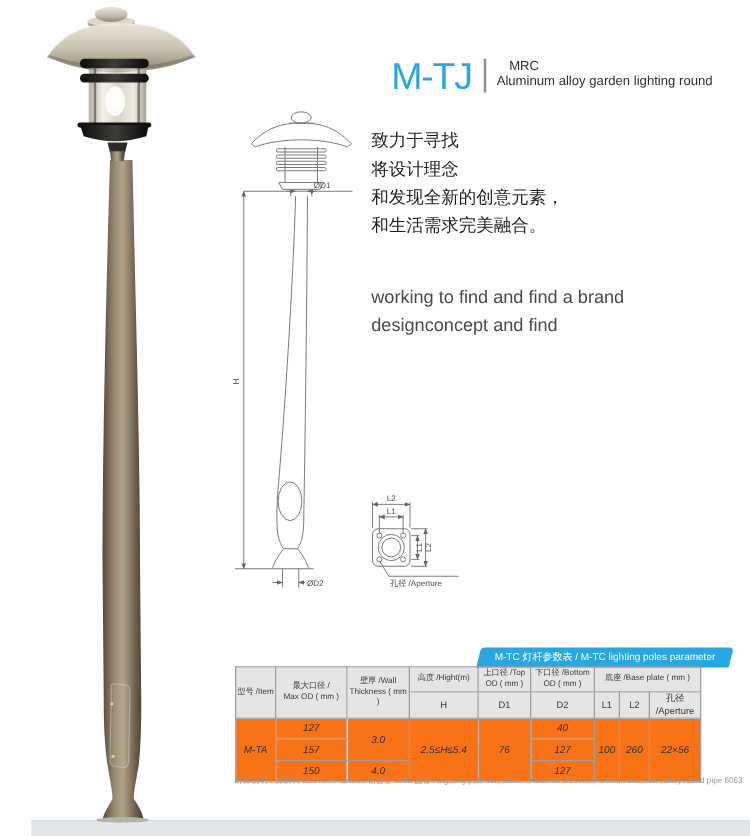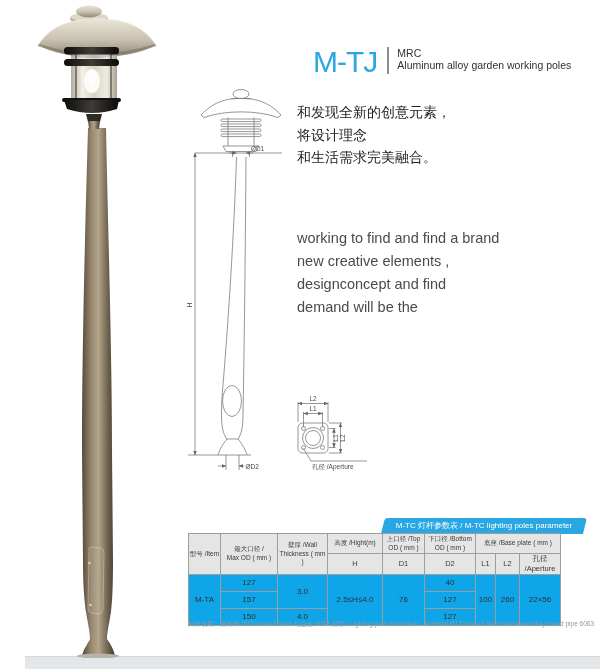--- a/index.html
+++ b/index.html
@@ -8,21 +8,21 @@
     font-family:"Liberation Sans","DejaVu Sans",sans-serif;
     -webkit-font-smoothing:antialiased;
   }
   .abs{position:absolute;}
 
   
   .brand{left:313px;top:47px;display:flex;align-items:flex-start;}
   .model{font-size:30px;letter-spacing:-1px;color:var(--accent,#29a7e2);font-weight:400;line-height:1;}
   .brand-divider{width:2px;height:27px;background:#8f8f8f;margin:0 8px 0 10px;}
   .brand-right{display:flex;flex-direction:column;justify-content:center;}
-  .brand-name{font-size:10.5px;color:#303030;line-height:12px;}
+  .brand-name{font-size:10.5px;color:#303030;line-height:12px;margin-left:10px;}
   .brand-tagline{font-size:10.5px;color:#303030;line-height:12px;}
 
   
   .intro-cn{left:297px;top:101px;font-size:14px;line-height:22.5px;color:#1e1e1e;}
   .intro-en{left:297px;top:227px;font-size:14.5px;line-height:23px;color:#4a4a4a;}
 
   
   .spec-tab{
     left:383px;top:518px;width:202px;height:15.5px;
     background:var(--accent,#29a7e2);
@@ -37,21 +37,21 @@
   .spec th,.spec td{
     border:1px solid #9d9d9d;text-align:center;vertical-align:middle;padding:0;overflow:hidden;
   }
   .spec th{
     background:#e5e5e5;font-weight:normal;font-size:6.5px;color:#3a3a3a;
     line-height:1.3;white-space:pre-line;
   }
   .spec tr.h1{height:20px;}
   .spec tr.h2{height:13px;}
   .spec tr.h2 th{font-size:7.5px;}
-  .spec td{background:#0ea5e9;font-size:8px;color:#2f2f2f;}
+  .spec td{background:#f97316;font-size:8px;color:#2f2f2f;font-style:italic;}
   .spec tr.dr{height:17px;}
   .table-note{left:188px;top:620px;font-size:6.5px;color:#979797;white-space:nowrap;}
 
   
   .ground-strip{left:25px;top:656px;width:575px;height:13px;background:#e3e7ea;border-top:1px solid #d3d9dd;z-index:1;}
 
   .photo-wrap{left:10px;top:2px;z-index:2;}
   .drawing-wrap{left:185px;top:85px;}
 
   svg text{font-family:"Liberation Sans","DejaVu Sans",sans-serif;}
@@ -190,34 +190,33 @@
   <text x="159.5" y="353" font-size="6.5" fill="#4a4a4a" text-anchor="middle" transform="rotate(-90 159.5 353)">L2</text>
   <text x="127" y="383.5" font-size="6.5" fill="#4a4a4a">孔径 /Aperture</text>
 </svg>
 </div>
 
 <div class="abs brand">
   <div class="model">M-TJ</div>
   <div class="brand-divider"></div>
   <div class="brand-right">
     <div class="brand-name">MRC</div>
-    <div class="brand-tagline">Aluminum alloy garden working poles</div>
+    <div class="brand-tagline">Aluminum alloy garden lighting round</div>
   </div>
 </div>
 
 <div class="abs intro-cn">
+  <div>致力于寻找</div>
+  <div>将设计理念</div>
   <div>和发现全新的创意元素，</div>
-  <div>将设计理念</div>
   <div>和生活需求完美融合。</div>
 </div>
 <div class="abs intro-en">
   <div>working to find and find a brand</div>
-  <div>new creative elements ,</div>
   <div>designconcept and find</div>
-  <div>demand will be the</div>
 </div>
 
 <div class="abs spec-tab">
   <span>M-TC 灯杆参数表 / M-TC lighting poles parameter</span>
 </div>
 
 <div class="abs spec">
   <table>
     <colgroup>
       <col style="width:32px">
@@ -249,21 +248,21 @@
       <th>D1</th>
       <th>D2</th>
       <th>L1</th>
       <th>L2</th>
       <th>孔径 /Aperture</th>
     </tr>
     <tr class="dr">
       <td rowspan="3">M-TA</td>
       <td>127</td>
       <td rowspan="2">3.0</td>
-      <td rowspan="3">2.5≤H≤4.0</td>
+      <td rowspan="3">2.5≤H≤5.4</td>
       <td rowspan="3">76</td>
       <td>40</td>
       <td rowspan="3">100</td>
       <td rowspan="3">260</td>
       <td rowspan="3">22×56</td>
     </tr>
     <tr class="dr">
       <td>157</td>
       <td>127</td>
     </tr>

